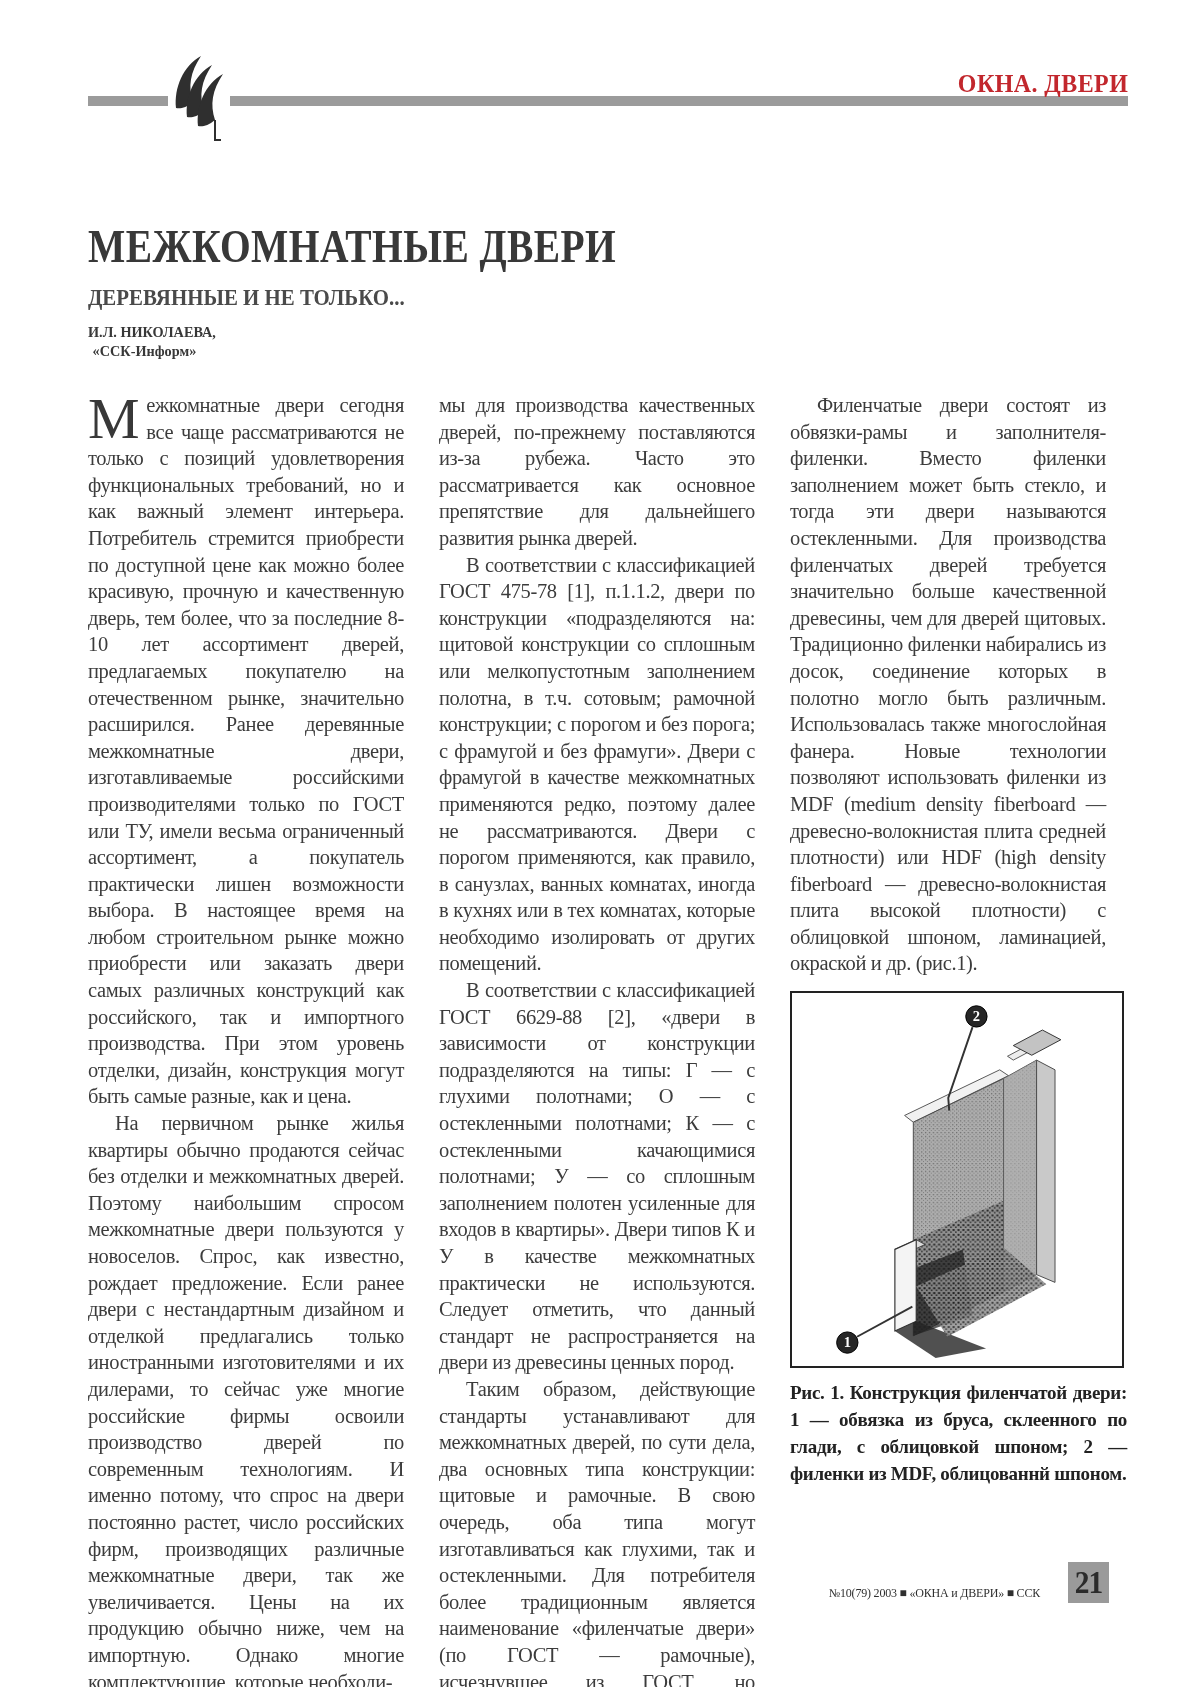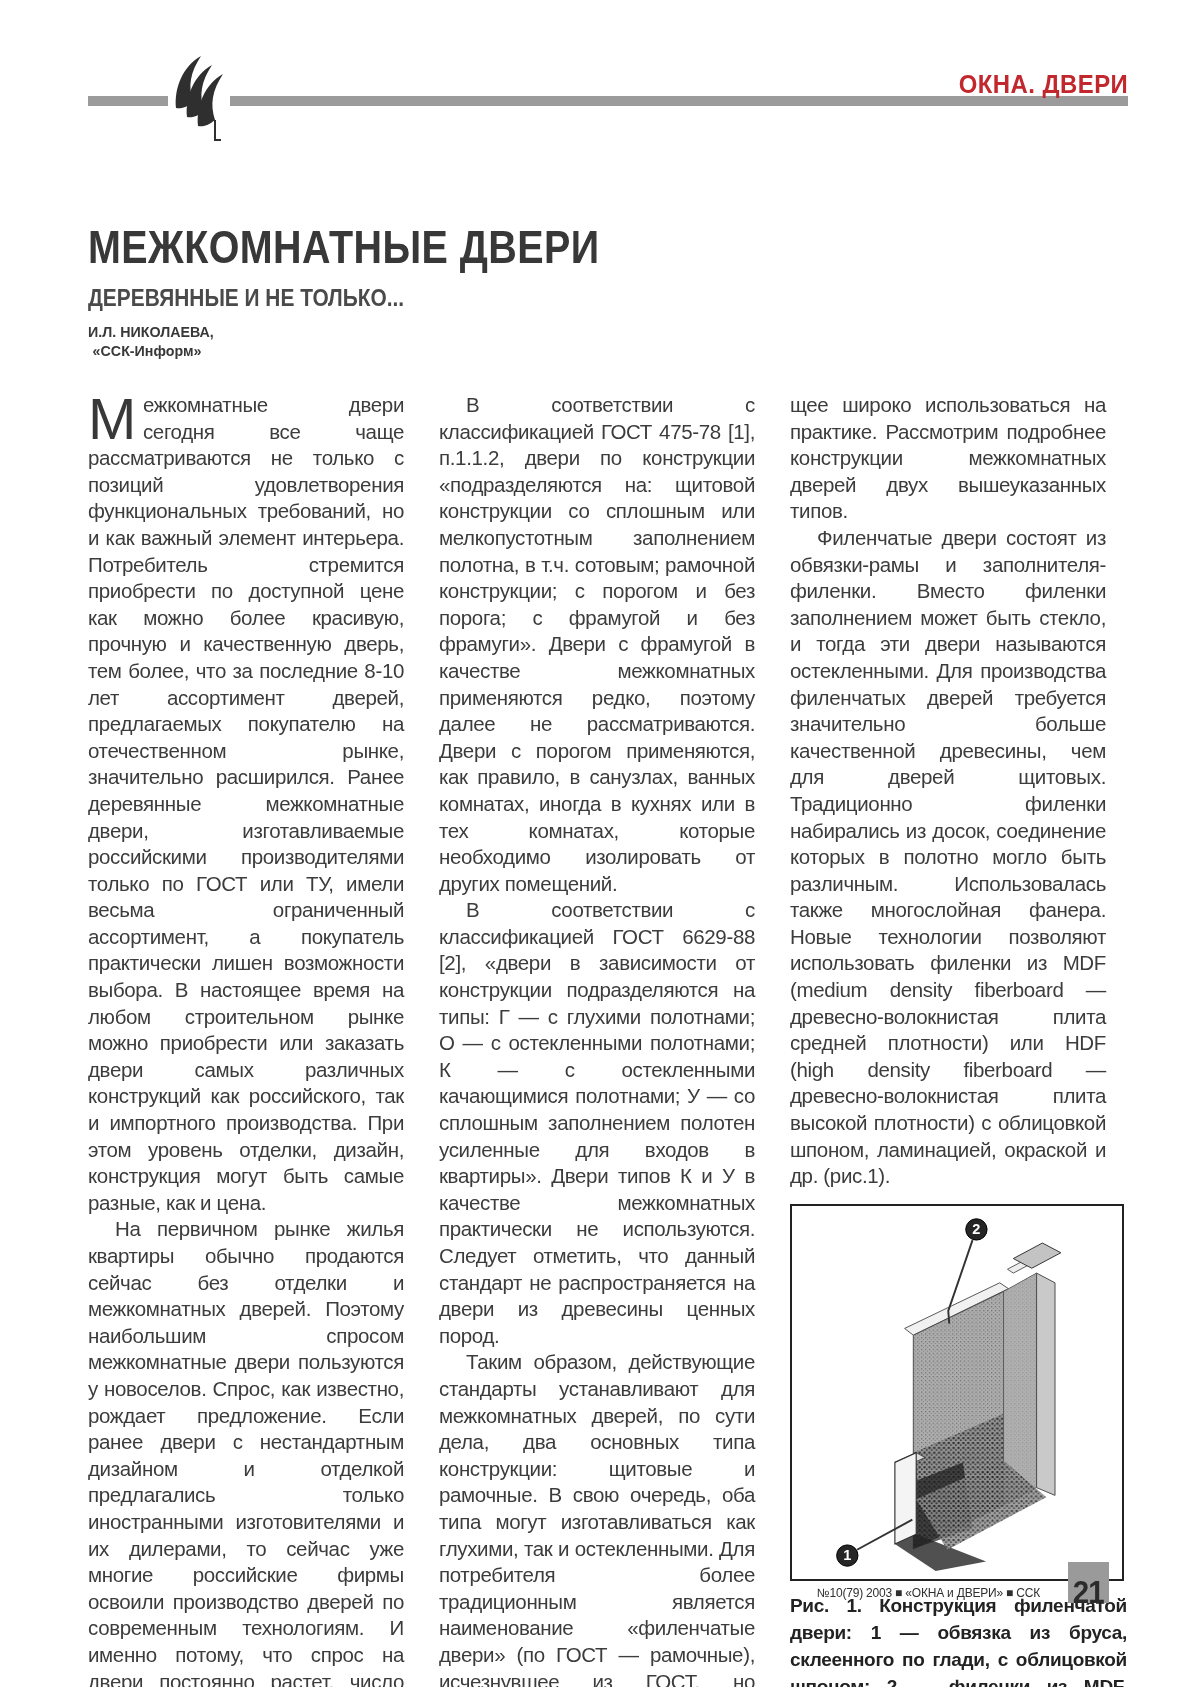--- a/index.html
+++ b/index.html
@@ -1,18 +1,18 @@
 <!DOCTYPE html>
 <html lang="ru"><head>
 <meta charset="utf-8">
 <style>
   html,body{margin:0;padding:0;background:#ffffff;}
   .page{
     position:relative;width:1192px;height:1687px;background:#ffffff;overflow:hidden;
-    font-family:Liberation Sans, sans-serif;color:#3c3c3c;
+    font-family:Liberation Serif, serif;color:#3c3c3c;
   }
   
   .bar{position:absolute;top:96px;height:10px;background:#9b9b9b;}
   .bar-left{left:88px;width:80px;}
   .bar-right{left:230px;width:898px;}
   .logo{position:absolute;left:170px;top:56px;width:64px;height:86px;}
   .section-label{
     position:absolute;right:64px;top:69px;
     font-size:26px;font-weight:700;color:#c2272d;letter-spacing:.5px;
     transform:scaleX(.92);transform-origin:right center;white-space:nowrap;
@@ -55,21 +55,21 @@
     width:337px;margin-top:11px;font-size:19px;font-weight:700;color:#222;
     line-height:27px;text-align:justify;letter-spacing:-.3px;
   }
   
   .issue-line{
     position:absolute;top:1586px;right:152px;font-size:12px;color:#2f2f2f;
     letter-spacing:-.2px;white-space:nowrap;
   }
   .page-box{
     position:absolute;left:1068px;top:1562px;width:41px;height:41px;background:#9a9a9a;
-    display:flex;align-items:flex-end;justify-content:center;
+    display:flex;align-items:flex-start;justify-content:center;
   }
   .page-num{
     font-size:31px;font-weight:700;color:#2b2b2b;line-height:1;
     transform:translateY(5px) scaleX(.95);letter-spacing:-1px;
   }
 </style>
 </head>
 <body>
 
 <div class="page">
@@ -94,27 +94,27 @@
   </div>
 
   <div class="columns">
 
     <div class="col">
       <p class="body-p"><span class="dropcap">М</span><span>ежкомнатные двери сегодня все чаще рассматриваются не только с позиций удовлетворения функциональных требований, но и как важный элемент интерьера. Потребитель стремится приобрести по доступной цене как можно более красивую, прочную и качественную дверь, тем более, что за последние 8-10 лет ассортимент дверей, предлагаемых покупателю на отечественном рынке, значительно расширился. Ранее деревянные межкомнатные двери, изготавливаемые российскими производителями только по ГОСТ или ТУ, имели весьма ограниченный ассортимент, а покупатель практически лишен возможности выбора. В настоящее время на любом строительном рынке можно приобрести или заказать двери самых различных конструкций как российского, так и импортного производства. При этом уровень отделки, дизайн, конструкция могут быть самые разные, как и цена.</span></p>
       <p class="body-p ind">На первичном рынке жилья квартиры обычно продаются сейчас без отделки и межкомнатных дверей. Поэтому наибольшим спросом межкомнатные двери пользуются у новоселов. Спрос, как известно, рождает предложение. Если ранее двери с нестандартным дизайном и отделкой предлагались только иностранными изготовителями и их дилерами, то сейчас уже многие российские фирмы освоили производство дверей по современным технологиям. И именно потому, что спрос на двери постоянно растет, число российских фирм, производящих различные межкомнатные двери, так же увеличивается. Цены на их продукцию обычно ниже, чем на импортную. Однако многие комплектующие, которые необходи-</p>
     </div>
 
     <div class="col">
+      <p class="body-p">мы для производства качественных дверей, по-прежнему поставляются из-за рубежа. Часто это рассматривается как основное препятствие для дальнейшего развития рынка дверей.</p>
       <p class="body-p ind">В соответствии с классификацией ГОСТ 475-78 [1], п.1.1.2, двери по конструкции «подразделяются на: щитовой конструкции со сплошным или мелкопустотным заполнением полотна, в т.ч. сотовым; рамочной конструкции; с порогом и без порога; с фрамугой и без фрамуги». Двери с фрамугой в качестве межкомнатных применяются редко, поэтому далее не рассматриваются. Двери с порогом применяются, как правило, в санузлах, ванных комнатах, иногда в кухнях или в тех комнатах, которые необходимо изолировать от других помещений.</p>
       <p class="body-p ind">В соответствии с классификацией ГОСТ 6629-88 [2], «двери в зависимости от конструкции подразделяются на типы: Г — с глухими полотнами; О — с остекленными полотнами; К — с остекленными качающимися полотнами; У — со сплошным заполнением полотен усиленные для входов в квартиры». Двери типов К и У в качестве межкомнатных практически не используются. Следует отметить, что данный стандарт не распространяется на двери из древесины ценных пород.</p>
       <p class="body-p ind">Таким образом, действующие стандарты устанавливают для межкомнатных дверей, по сути дела, два основных типа конструкции: щитовые и рамочные. В свою очередь, оба типа могут изготавливаться как глухими, так и остекленными. Для потребителя более традиционным является наименование «филенчатые двери» (по ГОСТ — рамочные), исчезнувшее из ГОСТ, но продолжаю-</p>
     </div>
 
     <div class="col">
-      <p class="body-p">щее широко использоваться на практике. Рассмотрим подробнее конструкции межкомнатных дверей двух вышеуказанных типов.</p>
       <p class="body-p ind">Филенчатые двери состоят из обвязки-рамы и заполнителя-филенки. Вместо филенки заполнением может быть стекло, и тогда эти двери называются остекленными. Для производства филенчатых дверей требуется значительно больше качественной древесины, чем для дверей щитовых. Традиционно филенки набирались из досок, соединение которых в полотно могло быть различным. Использовалась также многослойная фанера. Новые технологии позволяют использовать филенки из MDF (medium density fiberboard — древесно-волокнистая плита средней плотности) или HDF (high density fiberboard — древесно-волокнистая плита высокой плотности) с облицовкой шпоном, ламинацией, окраской и др. (рис.1).</p>
 
       <div class="figure-box">
         <svg viewBox="0 0 340 380" width="330" height="373">
           <defs>
             <pattern id="sp1" width="4" height="4" patternUnits="userSpaceOnUse">
               <rect width="4" height="4" fill="#adadad"></rect>
               <rect x="1" y="1" width="1.3" height="1.3" fill="#6e6e6e"></rect>
               <rect x="3" y="3" width="1" height="1" fill="#7d7d7d"></rect>
             </pattern>

